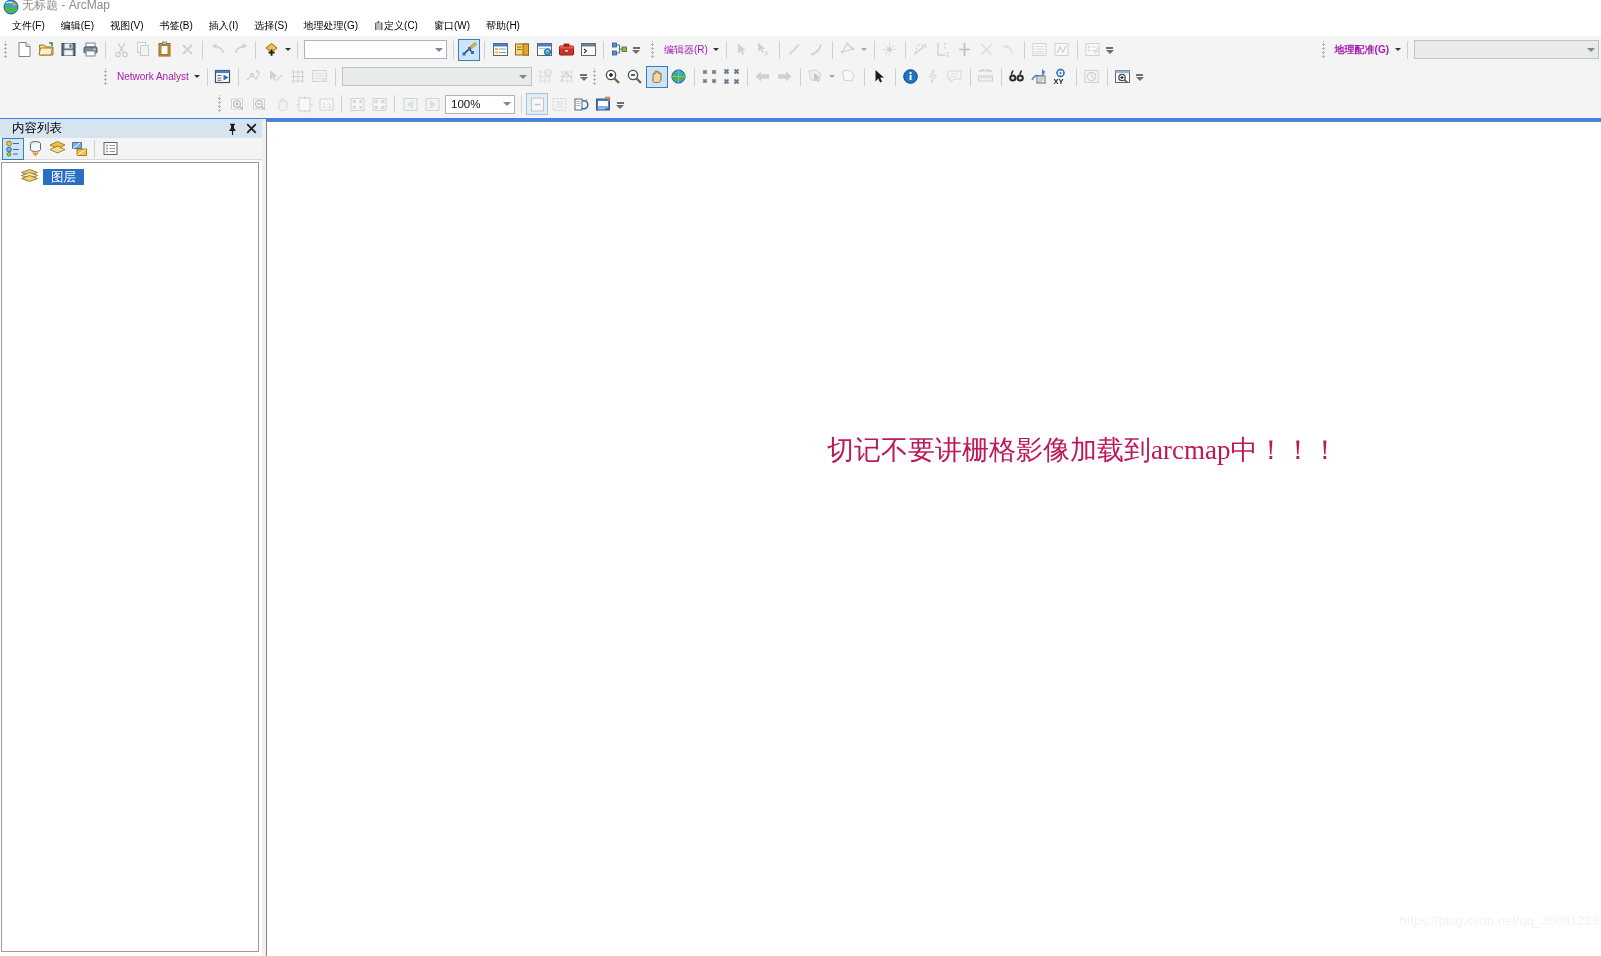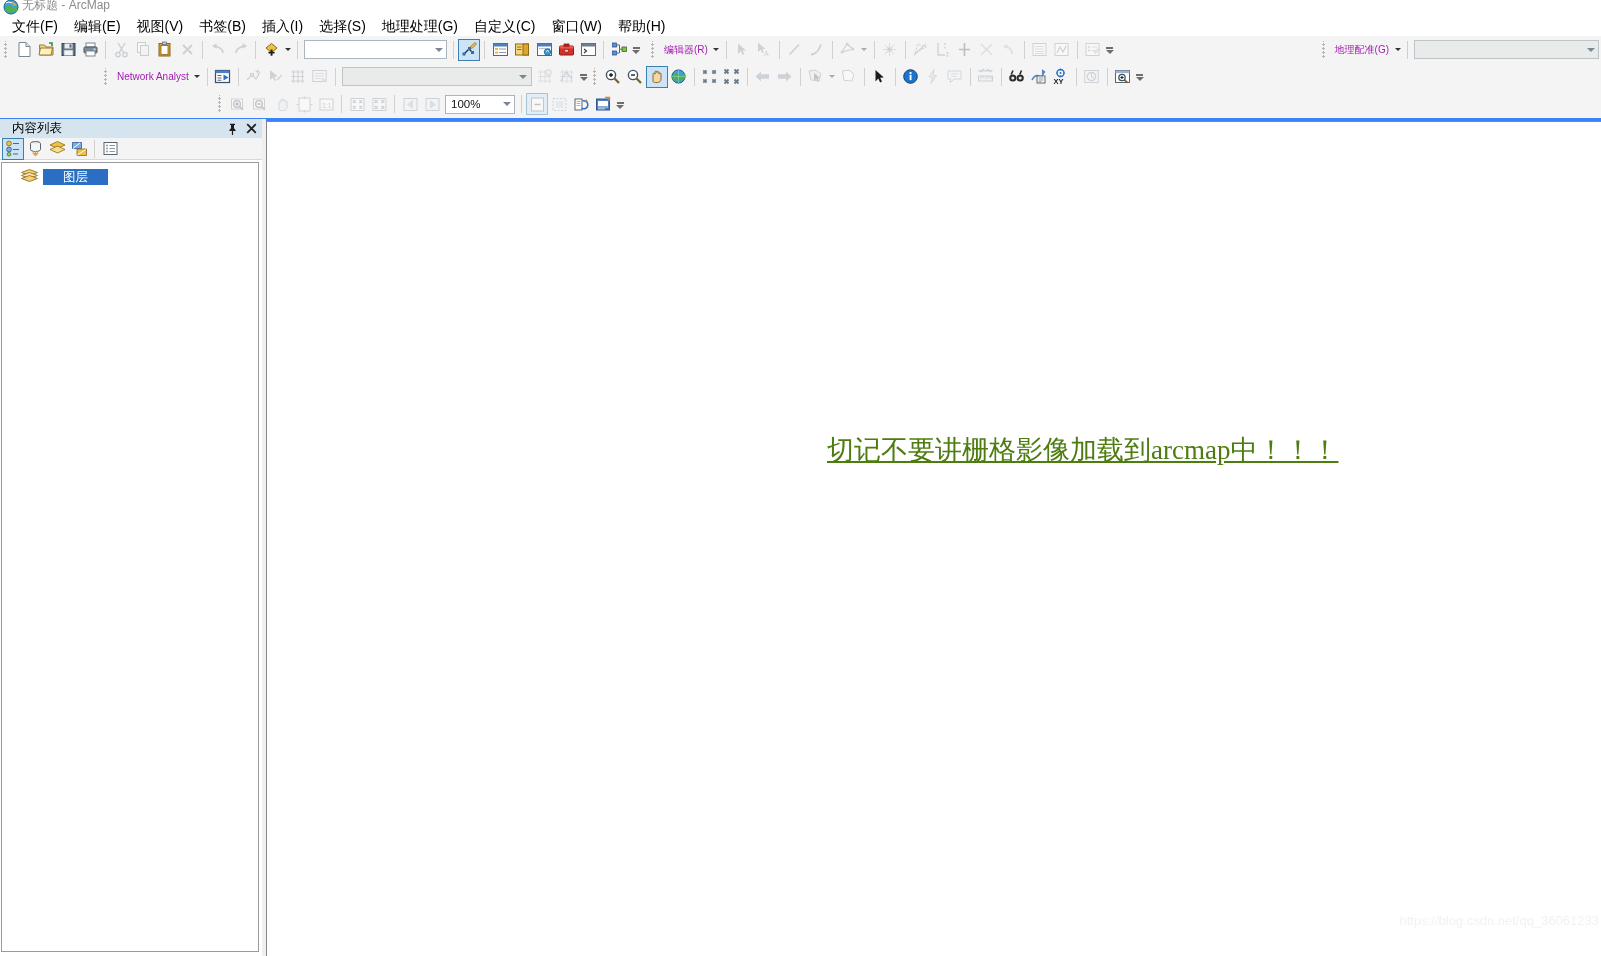--- a/index.html
+++ b/index.html
@@ -25,21 +25,21 @@
     font-size:12px;color:#8b8b8b;white-space:nowrap;
   }
 
   
   .menubar{
     position:absolute;left:0;top:16px;width:1601px;height:20px;
     background:#ffffff;display:flex;align-items:center;
     padding-left:4px;box-sizing:border-box;
   }
   .menu-item{
-    font-size:14px;color:#000;padding:2px 8px;cursor:default;
+    font-size:10px;color:#000;padding:2px 8px;cursor:default;
     white-space:nowrap;line-height:14px;
   }
 
   
   .tbrow{
     position:absolute;left:0;width:1601px;
     background:#f4f4f4;
     border-bottom:1px solid #e2e2e2;
     display:flex;align-items:center;
   }
@@ -131,41 +131,41 @@
   }
   .toc-body{
     position:absolute;left:1px;top:43px;width:258px;height:790px;
     background:#ffffff;border:1px solid #9a9a9a;border-top:1px solid #9a9a9a;
     box-sizing:border-box;overflow:hidden;
   }
   .tree-row{
     display:flex;align-items:center;height:18px;padding-left:18px;margin-top:5px;
   }
   .tree-label{
-    font-size:12.5px;color:#ffffff;background:#2a6fc4;padding:1px 20px;
+    font-size:12.5px;color:#ffffff;background:#2a6fc4;padding:1px 8px;
     white-space:nowrap;line-height:14px;
   }
   .layers-icon{margin-right:4px;display:block;}
 
   
   .splitter{
     position:absolute;left:262px;top:119px;width:4px;height:837px;background:#f0f0f0;
   }
 
   
   .mapwrap{
     position:absolute;left:266px;top:121px;width:1335px;height:835px;
     background:#ffffff;
     border-left:1px solid #868686;border-top:1px solid #868686;
     box-sizing:border-box;
   }
   .map-note{
     position:absolute;left:560px;top:310px;
     font-family:"Liberation Serif","DejaVu Serif",serif;
-    font-size:27px;color:#4d7c0f;white-space:nowrap;letter-spacing:0px;text-decoration:underline;
+    font-size:27px;color:#be185d;white-space:nowrap;letter-spacing:0px;
   }
   .watermark{
     position:absolute;right:2px;bottom:28px;
     font-size:13px;color:#f2f2f2;white-space:nowrap;
     font-family:"Liberation Sans",sans-serif;
   }
 </style>
 </head>
 <body>
 
@@ -484,21 +484,21 @@
           <path d="M7.5 9.5h5.5" stroke="#b6bec6" stroke-width="1"></path>
           <path d="M10 11 L14.5 7 L16 8.5 L11.5 12.5 Z" fill="#cfd6dd" stroke="#9aa4af" stroke-width=".6"></path>
         </svg>
       </div>
       <div class="overflow">
           <b></b>
           <i></i>
         </div>
     </div>
 
-    <div class="tbar" style="margin-left:auto;">
+    <div class="tbar" style="margin-left:auto;font-weight:bold;">
       <div class="grip"></div>
       <div class="tb-label">地理配准(G)</div>
       <div class="caretbtn">
           <i class="caret"></i>
         </div>
       <div class="sep"></div>
       <div class="combo grey" style="width:185px;">
         <span class="cval"></span>
         <span class="cbtn">
             <i></i>

